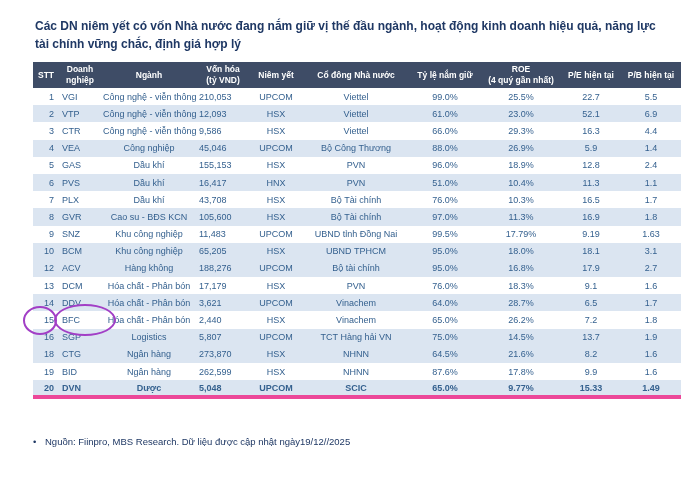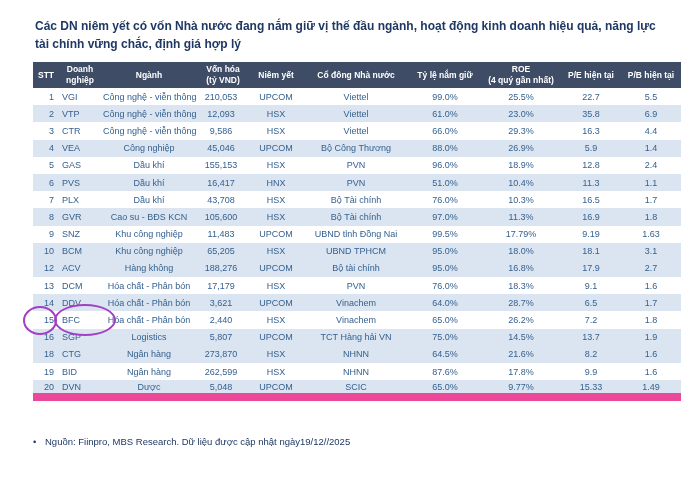--- a/index.html
+++ b/index.html
@@ -3,26 +3,26 @@
 <meta charset="utf-8">
 <style>
   html,body{margin:0;padding:0;background:#fff;}
   body{width:690px;height:490px;position:relative;font-family:"Liberation Sans","DejaVu Sans",sans-serif;overflow:hidden;}
   .title{position:absolute;left:35px;top:17px;width:650px;color:#1f3864;font-weight:bold;font-size:12px;line-height:18px;}
   .table-wrap{position:absolute;left:33px;top:62px;width:648px;}
   table{border-collapse:collapse;table-layout:fixed;width:648px;}
   thead th{background:#3e4c66;color:#ffffff;font-size:8.5px;font-weight:bold;text-align:center;vertical-align:middle;padding:2px 1px;white-space:pre-line;line-height:1.25;height:22px;}
   tbody tr{height:17.2px;}
   tbody tr.alt{background:#dbe5f1;}
-  tbody tr:last-child{border-bottom:8px solid #ec4899;}
+  tbody tr:last-child{border-bottom:4px solid #ec4899;font-weight:bold;}
   td{font-size:9px;color:#35618f;padding:0 2px;white-space:nowrap;overflow:visible;text-align:center;vertical-align:middle;}
   td.c0{text-align:right;padding-right:5px;}
   td.c1{text-align:left;padding-left:3px;}
   td.c2{text-align:center;padding-left:2px;}
-  td.c3{text-align:center;padding-right:6px;}
+  td.c3{text-align:left;padding-right:6px;}
   .footer{position:absolute;left:33px;top:436px;color:#1f3864;font-size:9.5px;}
   .footer .bullet{display:inline-block;width:12px;}
   .ellipse{position:absolute;border:2.5px solid #a23fc6;border-radius:50%;pointer-events:none;}
   .ellipse-stt{left:23px;top:306px;width:30px;height:25px;}
   .ellipse-ticker{left:54px;top:304px;width:58px;height:28px;}
 </style>
 </head>
 <body>
 
 <div class="title">
@@ -76,21 +76,21 @@
         </tr>
         <tr class="alt">
           <td class="c0">2</td>
           <td class="c1">VTP</td>
           <td class="c2">Công nghệ - viễn thông</td>
           <td class="c3">12,093</td>
           <td class="c4">HSX</td>
           <td class="c5">Viettel</td>
           <td class="c6">61.0%</td>
           <td class="c7">23.0%</td>
-          <td class="c8">35.8</td>
+          <td class="c8">52.1</td>
           <td class="c9">6.9</td>
         </tr>
         <tr>
           <td class="c0">3</td>
           <td class="c1">CTR</td>
           <td class="c2">Công nghệ - viễn thông</td>
           <td class="c3">9,586</td>
           <td class="c4">HSX</td>
           <td class="c5">Viettel</td>
           <td class="c6">66.0%</td>

